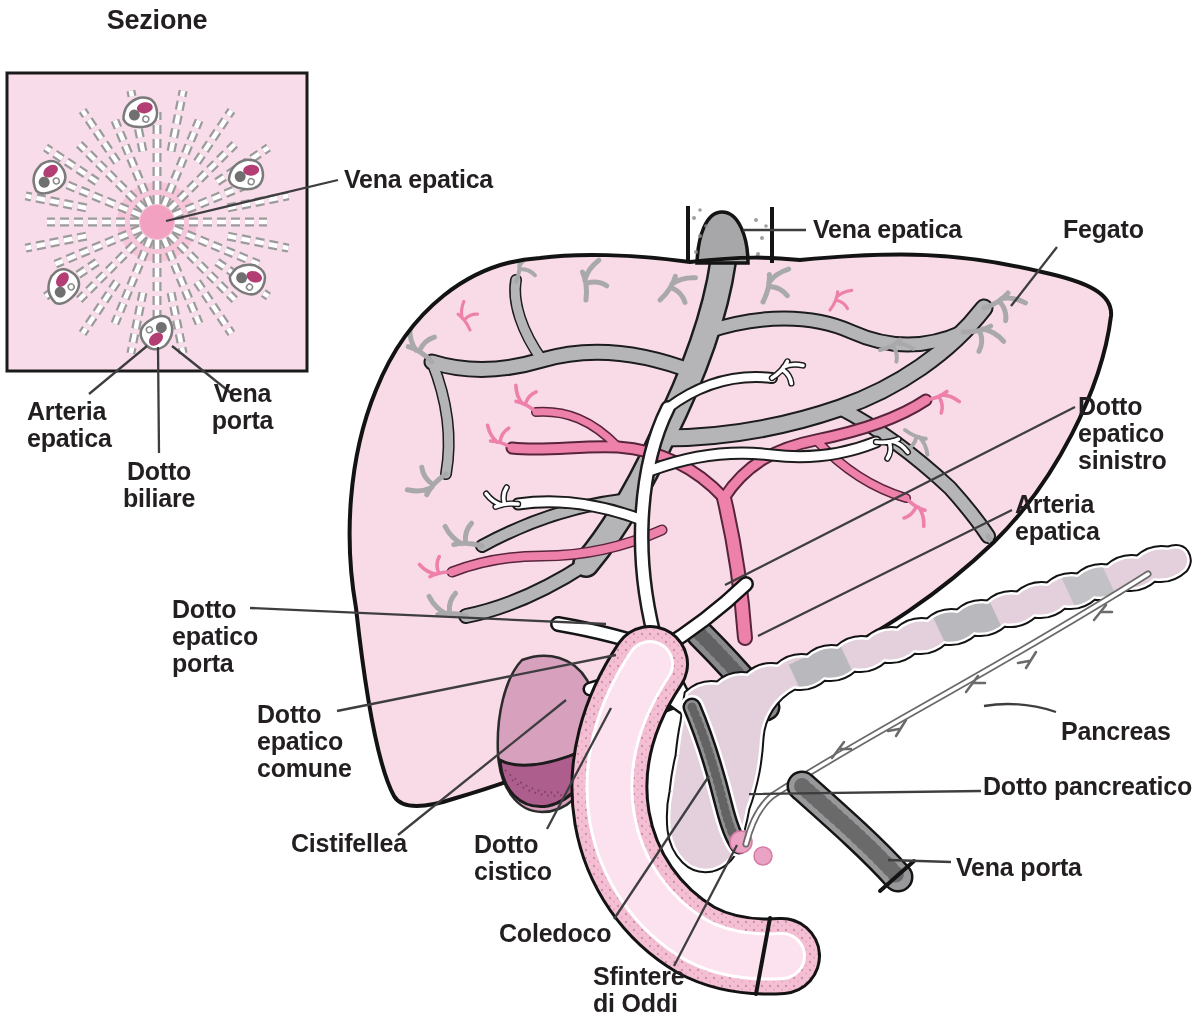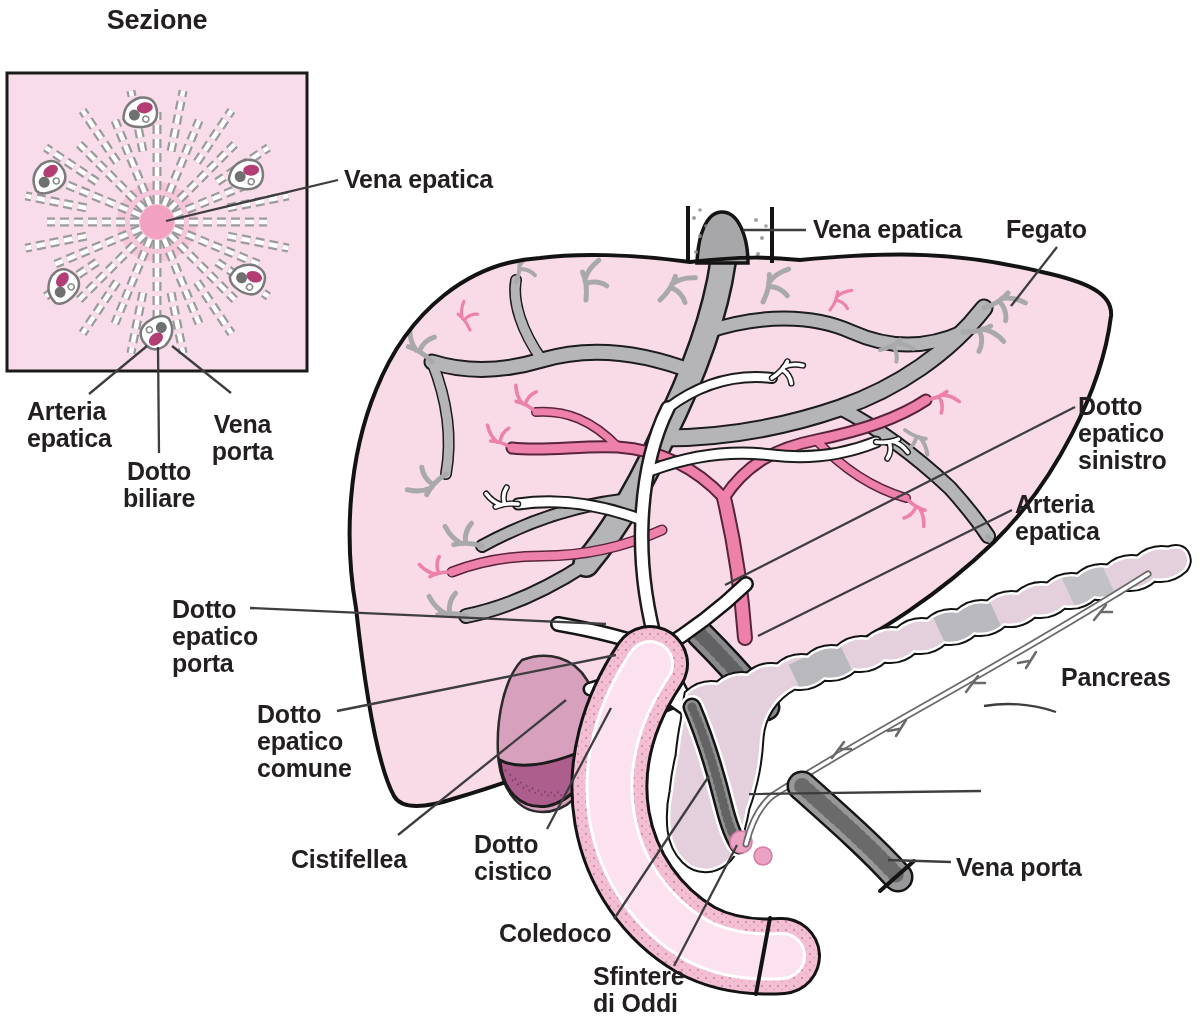--- a/index.html
+++ b/index.html
@@ -350,30 +350,30 @@
 <div class="lbl" style="left:27px;top:398px;">
   <div>Arteria</div>
   <div>epatica</div>
 </div>
 
 <div class="lbl center" style="left:100px;top:458px;width:118px;">
   <div>Dotto</div>
   <div>biliare</div>
 </div>
 
-<div class="lbl center" style="left:190px;top:411px;width:105px;">
+<div class="lbl center" style="left:190px;top:380px;width:105px;">
   <div>Vena</div>
   <div>porta</div>
 </div>
 
 <div class="lbl" style="left:813px;top:216px;">
   <span>Vena epatica</span>
 </div>
 
-<div class="lbl" style="left:1006px;top:216px;text-align:right;">
+<div class="lbl" style="left:1063px;top:216px;text-align:right;">
   <span>Fegato</span>
 </div>
 
 <div class="lbl" style="left:1078px;top:393px;">
   <div>Dotto</div>
   <div>epatico</div>
   <div>sinistro</div>
 </div>
 
 <div class="lbl" style="left:1015px;top:491px;">
@@ -386,40 +386,43 @@
   <div>epatico</div>
   <div>porta</div>
 </div>
 
 <div class="lbl" style="left:257px;top:701px;">
   <div>Dotto</div>
   <div>epatico</div>
   <div>comune</div>
 </div>
 
-<div class="lbl" style="left:291px;top:830px;margin-top:16px;">
+<div class="lbl" style="left:291px;top:830px;">
   <span>Cistifellea</span>
 </div>
 
 <div class="lbl" style="left:474px;top:831px;">
   <div>Dotto</div>
   <div>cistico</div>
 </div>
 
 <div class="lbl" style="left:499px;top:920px;text-align:right;">
   <span>Coledoco</span>
 </div>
 
 <div class="lbl" style="left:593px;top:963px;">
   <div>Sfintere</div>
   <div>di Oddi</div>
 </div>
 
-<div class="lbl" style="left:1061px;top:664px;">
+<div class="lbl" style="left:1061px;top:718px;">
   <span>Pancreas</span>
 </div>
 
+<div class="lbl" style="left:983px;top:773px;">
+  <span>Dotto pancreatico</span>
+</div>
 
 <div class="lbl" style="left:956px;top:846px;margin-top:8px;">
   <span>Vena porta</span>
 </div>
 
 </div>
 
 </body></html>

